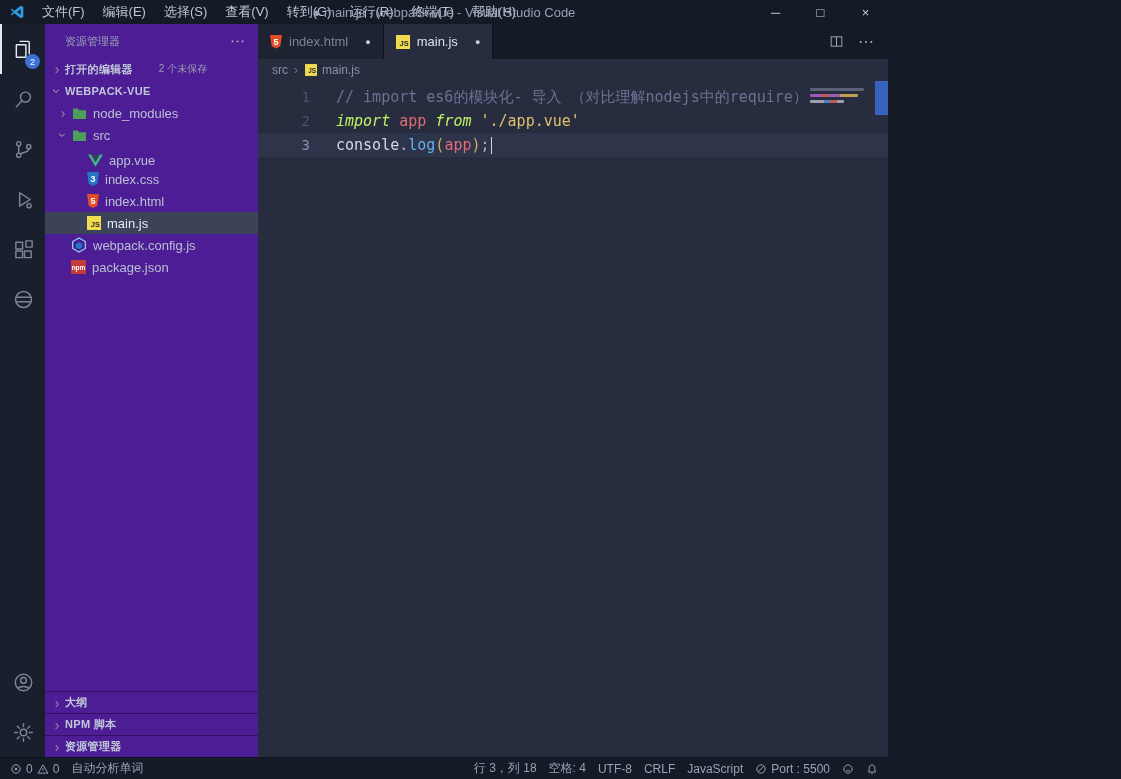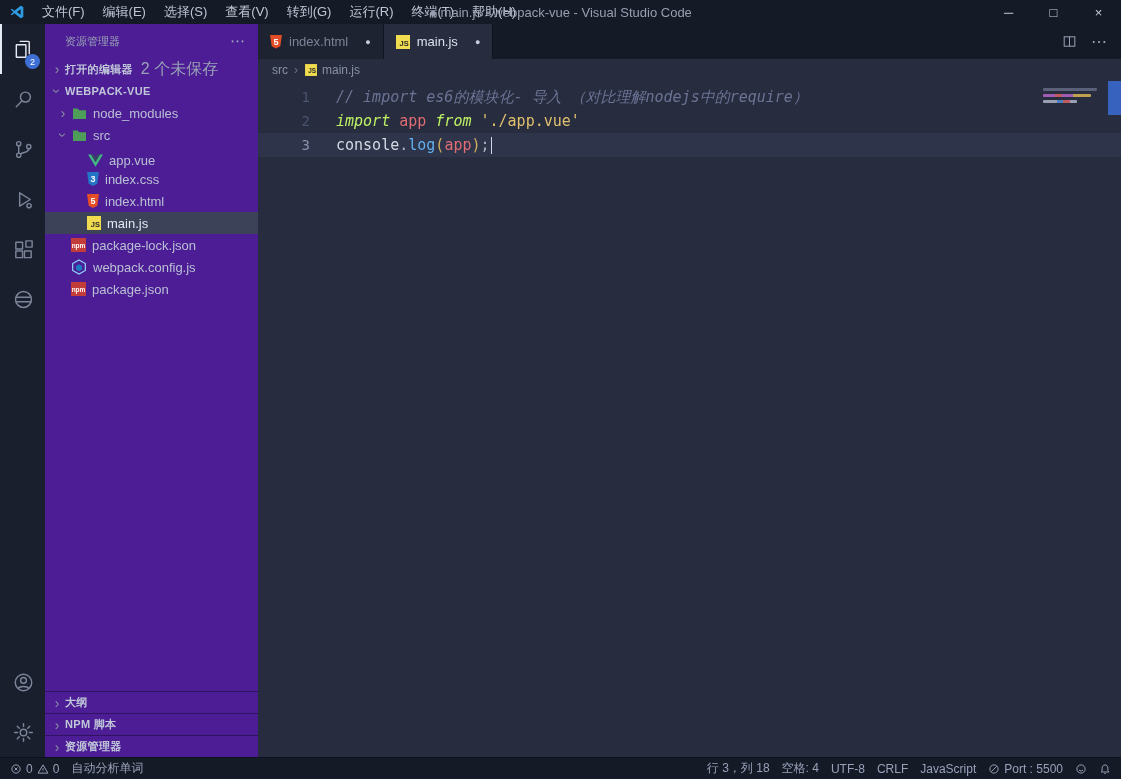--- a/index.html
+++ b/index.html
@@ -1,18 +1,18 @@
 <!DOCTYPE html>
 <html><head>
 <meta charset="utf-8">
 <style>
   *{margin:0;padding:0;box-sizing:border-box;}
   html,body{width:1121px;height:779px;overflow:hidden;background:#151a27;
     font-family:"Liberation Sans",sans-serif;-webkit-font-smoothing:antialiased;}
-  .window{display:flex;flex-direction:column;width:1121px;height:779px;}
+  .window{display:flex;flex-direction:column;width:888px;height:779px;}
 
   
   .titlebar{height:24px;background:#151a27;display:flex;align-items:center;position:relative;flex:none;}
   .vslogo{display:flex;align-items:center;padding:0 8px 0 9px;}
   .menubar{display:flex;height:100%;align-items:center;}
   .menu-item{padding:0 9px;font-size:13px;color:#c0c6d4;line-height:24px;cursor:default;}
   .window-title{position:absolute;left:50%;transform:translateX(-50%);font-size:13px;color:#989fb1;white-space:nowrap;}
   .win-controls{margin-left:auto;display:flex;height:100%;}
   .wbtn{width:45px;height:100%;display:flex;align-items:center;justify-content:center;color:#c8cdd9;font-size:13px;}
 
@@ -28,21 +28,21 @@
   .act-badge{position:absolute;right:5px;bottom:5px;min-width:15px;height:15px;border-radius:50%;background:#3d6fd4;color:#fff;
     font-size:9px;display:flex;align-items:center;justify-content:center;padding:0 2px;}
 
   
   .sidebar{width:213px;background:#4c1d95;display:flex;flex-direction:column;flex:none;color:#b9c0d3;}
   .sidebar-header{height:34px;display:flex;align-items:center;padding:0 12px 0 20px;flex:none;}
   .sidebar-title{font-size:11px;color:#9aa2b6;}
   .more-actions{margin-left:auto;font-size:15px;color:#aab2c4;letter-spacing:1px;}
   .section-row{height:22px;display:flex;align-items:center;padding-left:4px;flex:none;}
   .section-label{font-size:11px;font-weight:700;letter-spacing:.3px;color:#c0c7d9;}
-  .section-badge{font-size:16px;color:#9aa2b6;margin-left:8px;font-weight:400;}
+  .section-badge{font-size:10px;color:#9aa2b6;margin-left:26px;font-weight:400;}
   .chev{width:16px;flex:none;display:inline-flex;align-items:center;justify-content:center;color:#8a92a6;font-size:14px;line-height:1;}
   .chev.down{transform:rotate(90deg);}
   .chev.hidden{visibility:hidden;}
   .filetree{flex:1;overflow:hidden;}
   .tree-row{height:22px;display:flex;align-items:center;font-size:13px;color:#b9c0d3;cursor:default;}
   .tree-row.selected{background:#3c4358;color:#e3e8f2;}
   .tree-label{margin-left:6px;white-space:nowrap;}
   .sidebar-bottom{flex:none;}
   .sidebar-bottom .section-row{border-top:1px solid rgba(0,0,0,.35);}
 
@@ -73,21 +73,21 @@
   .breadcrumb{height:22px;display:flex;align-items:center;padding-left:14px;font-size:12px;color:#8891a6;gap:4px;flex:none;}
   .bc-seg{display:inline-flex;align-items:center;gap:4px;}
   .bc-sep{color:#6b7389;padding:0 2px;}
 
   .code-container{flex:1;position:relative;padding-top:4px;font-family:"DejaVu Sans Mono",monospace;font-size:15px;}
   .code-line{display:flex;height:24px;align-items:center;}
   .code-line.current{background:#2e3449;}
   .ln{width:52px;text-align:right;color:#4a5470;flex:none;font-size:14px;padding-right:0;}
   .code-line.current .ln{color:#8791ad;}
   .code-content{margin-left:26px;white-space:pre;}
-  .tk-comment{color:#6b7394;font-style:italic;}
+  .tk-comment{color:#6b7394;}
   .tk-keyword{color:#bef264;font-style:italic;}
   .tk-variable{color:#e06c75;}
   .tk-string{color:#e0c06e;}
   .tk-object{color:#d5dae6;}
   .tk-method{color:#61afef;}
   .tk-bracket{color:#d0b05e;}
   .tk-plain{color:#abb2bf;}
   .cursor{display:inline-block;width:1px;height:17px;background:#cfd6e6;vertical-align:middle;margin-left:1px;}
 
   .minimap{position:absolute;top:4px;right:16px;width:62px;}
@@ -249,25 +249,20 @@
             <span class="ficon shield html-shield">5</span>
             <span class="tree-label">index.html</span>
           </div>
           <div class="tree-row selected" style="padding-left: 26px;">
             <span class="chev hidden">›</span>
             <span class="ficon jsbox">JS</span>
             <span class="tree-label">main.js</span>
           </div>
           <div class="tree-row" style="padding-left: 10px;">
             <span class="chev hidden">›</span>
-            <span class="ficon npmbox">npm</span>
-            <span class="tree-label">package-lock.json</span>
-          </div>
-          <div class="tree-row" style="padding-left: 10px;">
-            <span class="chev hidden">›</span>
             <span class="ficon">
               <svg width="16" height="16" viewBox="0 0 24 24">
                 <path d="M12 1.5l9.5 5.3v10.4L12 22.5l-9.5-5.3V6.8z" fill="none" stroke="#8ed6fb" stroke-width="1.8"></path>
                 <path d="M12 7.8l4.6 2.6v5.2L12 18.2l-4.6-2.6v-5.2z" fill="#1c78c0"></path>
               </svg>
             </span>
             <span class="tree-label">webpack.config.js</span>
           </div>
           <div class="tree-row" style="padding-left: 10px;">
             <span class="chev hidden">›</span>

